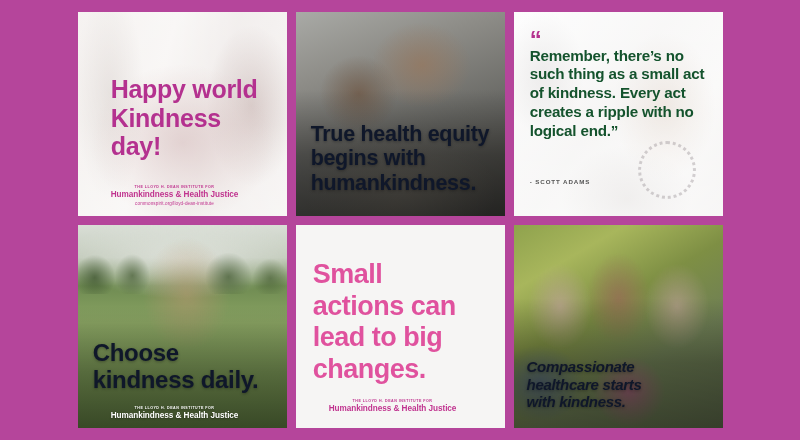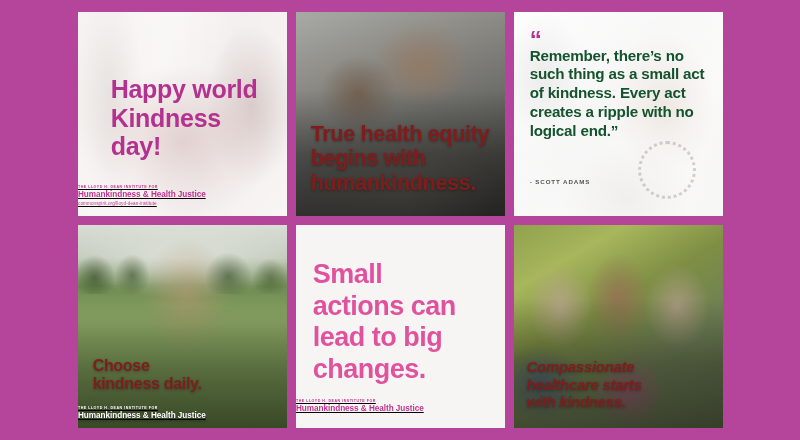--- a/index.html
+++ b/index.html
@@ -99,25 +99,25 @@
     content:"";position:absolute;inset:0;
     background:linear-gradient(180deg, rgba(0,0,0,0) 36%, rgba(0,0,0,.30) 68%, rgba(0,0,0,.42) 100%);
   }
 
   
   .headline{
     position:absolute;z-index:3;
     font-weight:700;letter-spacing:-.3px;line-height:1.14;
   }
   .h-magenta{color:#b4318f;}
-  .h-white{color:#7f1d1d;text-shadow:0 1px 3px rgba(0,0,0,.34);}
+  .h-white{color:#0f172a;text-shadow:0 1px 3px rgba(0,0,0,.34);}
 
   .c1-head{left:8%;right:6%;top:31%;font-size:25px;text-align:left;margin-left:16px;}
   .c2-head{left:7%;right:5%;bottom:10%;font-size:21.5px;}
-  .c4-head{left:7%;right:6%;bottom:17%;font-size:16px;}
+  .c4-head{left:7%;right:6%;bottom:17%;font-size:24px;}
   .c6-head{left:6%;right:4%;bottom:9%;font-size:15px;font-style:italic;}
 
   .quote-mark{
     position:absolute;z-index:3;left:7.5%;top:8%;
     color:#b4318f;font-size:24px;font-weight:700;line-height:1;
     letter-spacing:-1px;
   }
   .quote-body{
     position:absolute;z-index:3;left:7.5%;right:7%;top:17%;
     color:#14532d;font-size:15.2px;font-weight:700;line-height:1.24;
@@ -128,21 +128,21 @@
     color:#555;font-size:6.2px;font-weight:700;letter-spacing:.9px;
   }
 
   .c5-head{
     position:absolute;z-index:3;left:8%;right:8%;top:17%;
     font-size:27px;font-weight:700;
     color:#e0529e;line-height:1.17;letter-spacing:-.5px;
   }
 
   
-  .lockup{position:absolute;z-index:4;left:0;right:16px;text-align:left;text-decoration:underline;}
+  .lockup{position:absolute;z-index:4;left:0;right:16px;text-align:center;}
   .lock-eyebrow{
     font-size:3.6px;font-weight:700;letter-spacing:.5px;
     line-height:1.2;margin-bottom:1px;
   }
   .lock-main{font-size:8.2px;font-weight:700;letter-spacing:-.05px;line-height:1.2;}
   .lock-url{font-size:4.6px;font-weight:400;letter-spacing:.1px;margin-top:1.5px;}
   .lock-magenta .lock-eyebrow,
   .lock-magenta .lock-main,
   .lock-magenta .lock-url{color:#c0338f;}
   .lock-white .lock-eyebrow,

